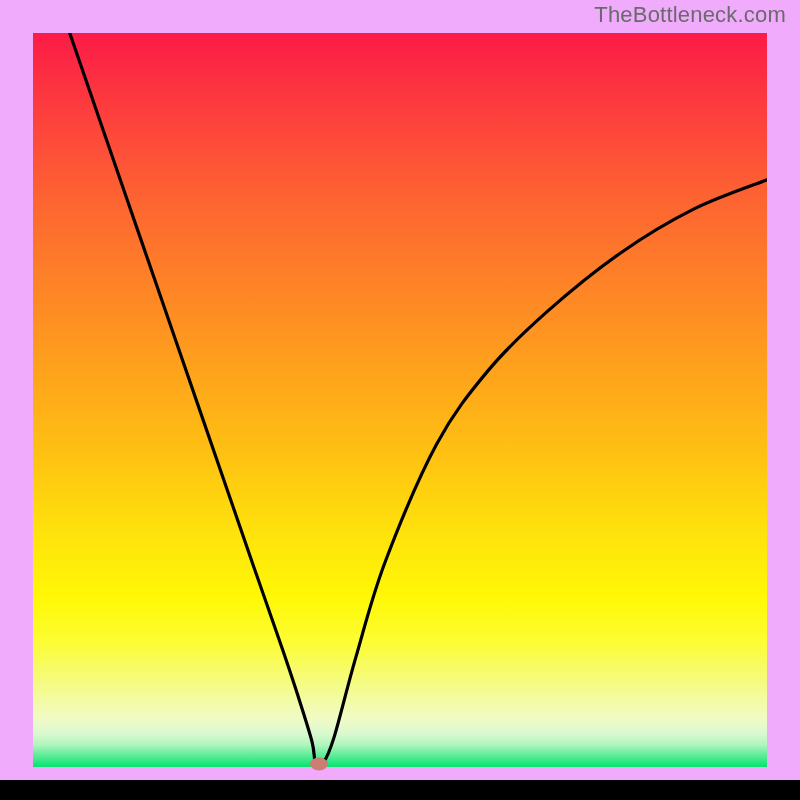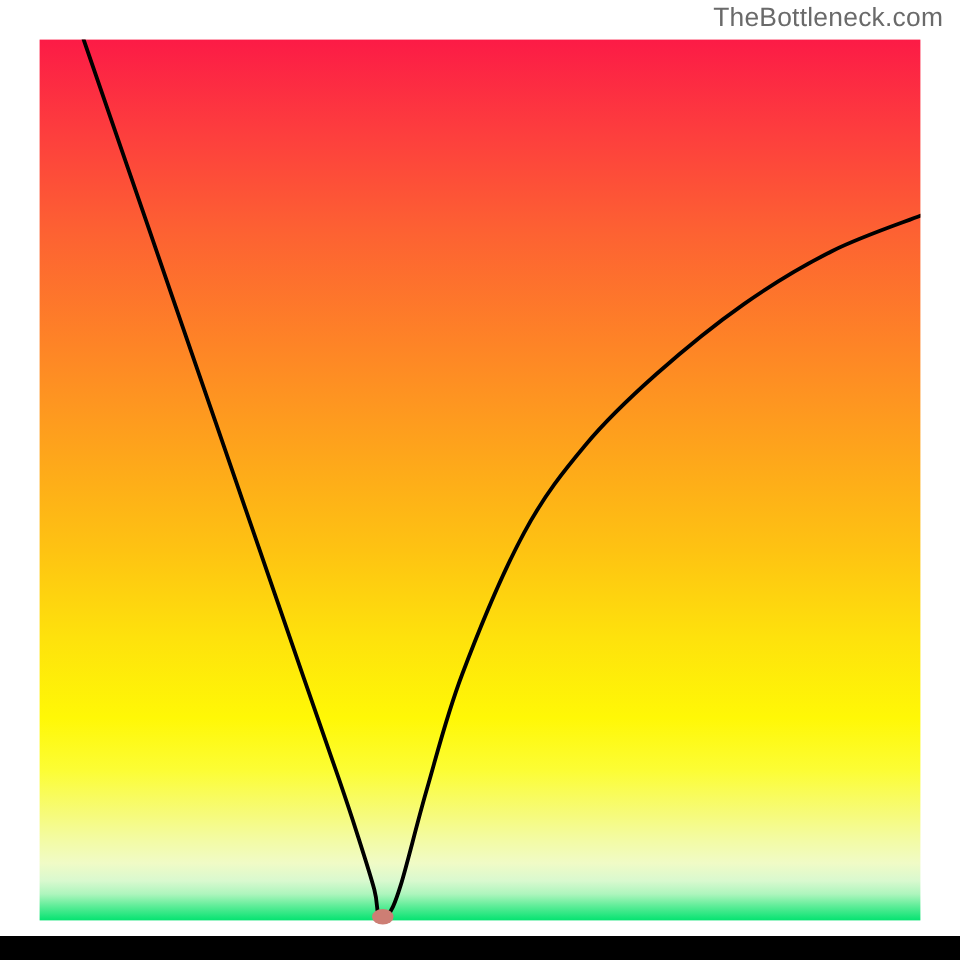--- a/index.html
+++ b/index.html
@@ -8,21 +8,21 @@
     width: 800px;
     height: 800px;
     overflow: hidden;
     background: #000;
     font-family: Arial, Helvetica, sans-serif;
   }
   .frame {
     position: relative;
     width: 800px;
     height: 780px;
-    background: #ffffff;
+    background: #f0abfc;
   }
   .watermark {
     position: absolute;
     top: 2px;
     right: 14px;
     color: #6a6a6a;
     font-size: 22px;
     font-weight: 500;
     letter-spacing: 0.2px;
     z-index: 5;

